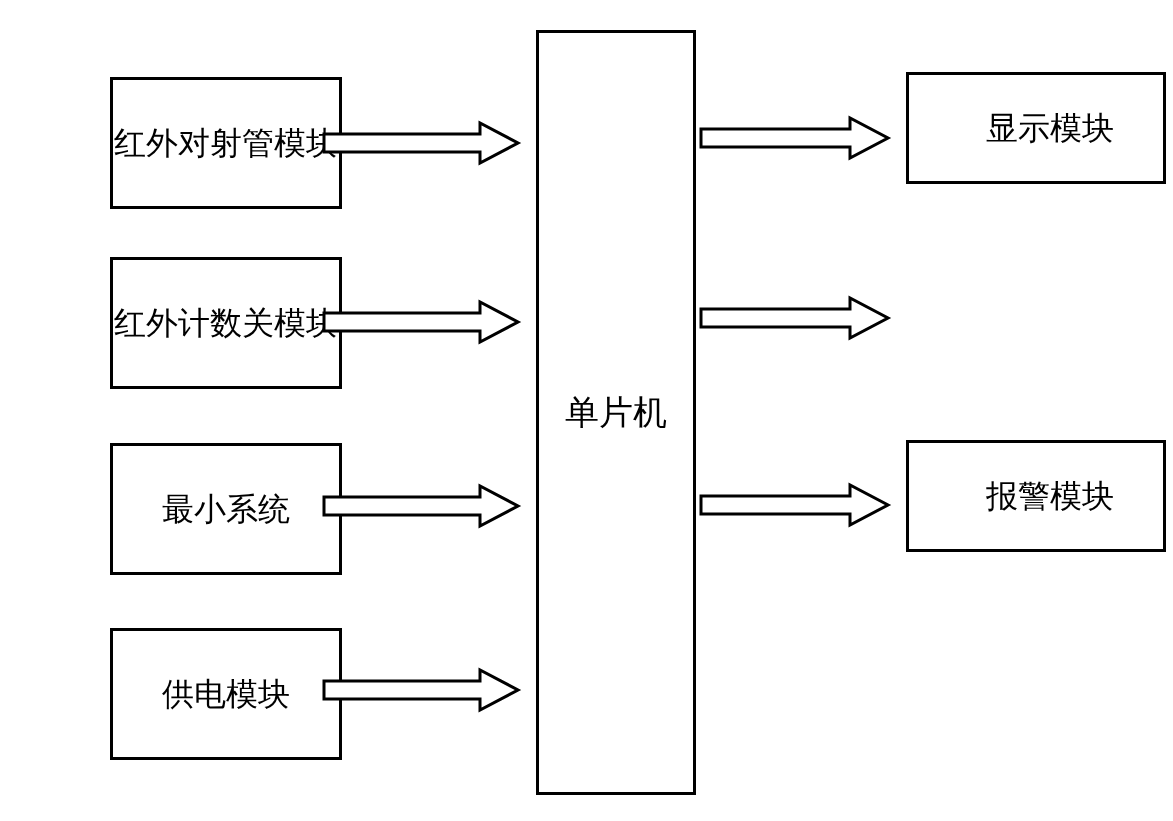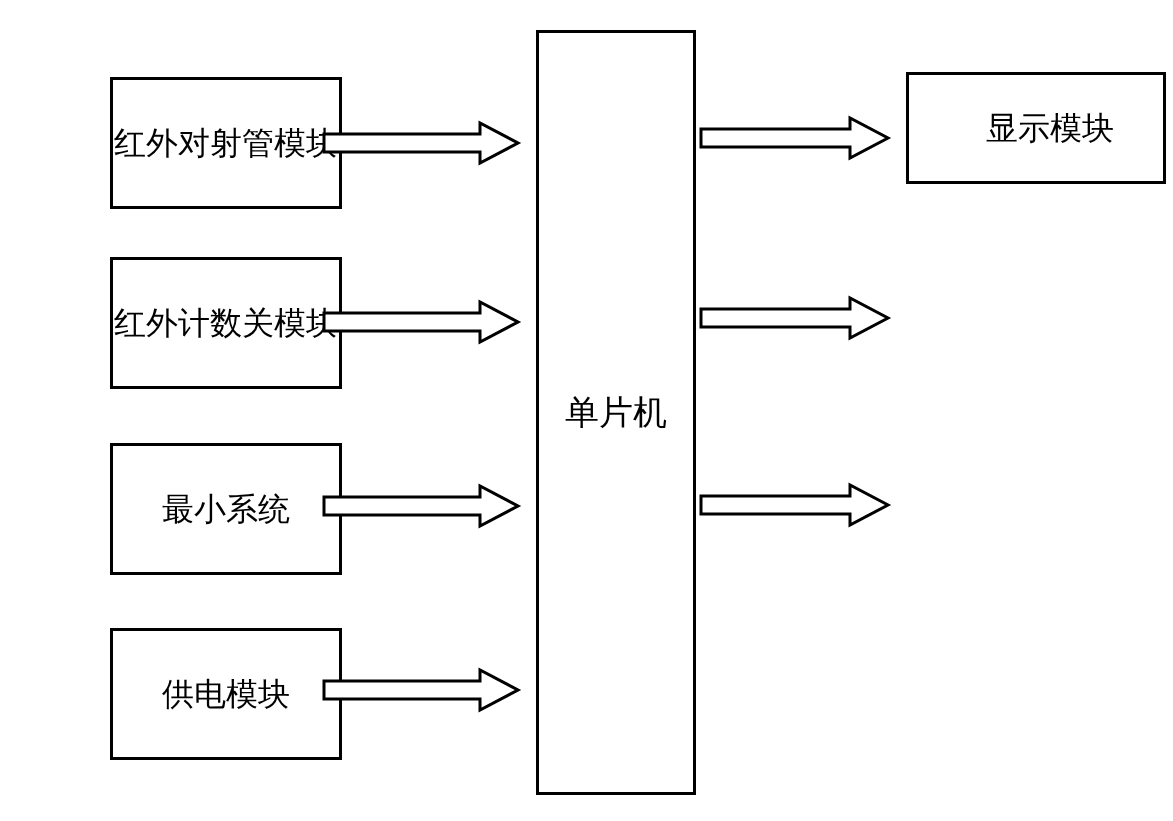--- a/index.html
+++ b/index.html
@@ -71,20 +71,23 @@
     <div class="center-label">
       <div>单片机</div>
     </div>
   </div>
 
   <div class="box right" style="top:72px;">
     <span>显示模块</span>
   </div>
 
 
+  <div class="box right" style="top:440px;">
+    <span>报警模块</span>
+  </div>
 
   <svg class="arrow" style="left:322px; top:119px;" width="198" height="48" viewBox="0 0 198 48">
     <polygon points="2,15 158,15 158,4 196,24 158,44 158,33 2,33"></polygon>
   </svg>
 
   <svg class="arrow" style="left:322px; top:298px;" width="198" height="48" viewBox="0 0 198 48">
     <polygon points="2,15 158,15 158,4 196,24 158,44 158,33 2,33"></polygon>
   </svg>
 
   <svg class="arrow" style="left:322px; top:482px;" width="198" height="48" viewBox="0 0 198 48">

